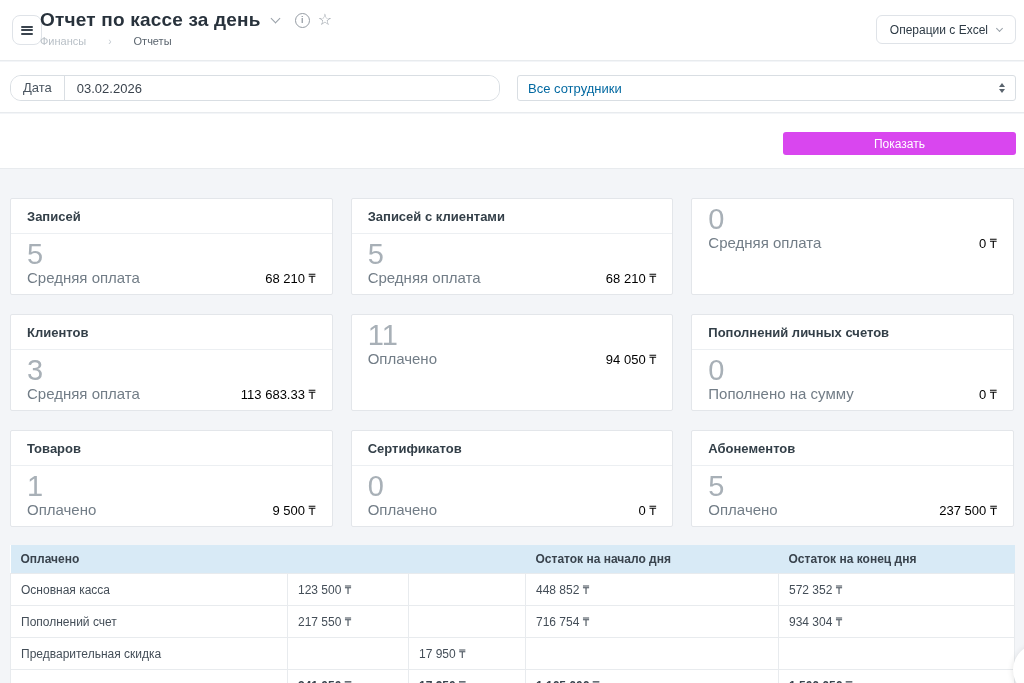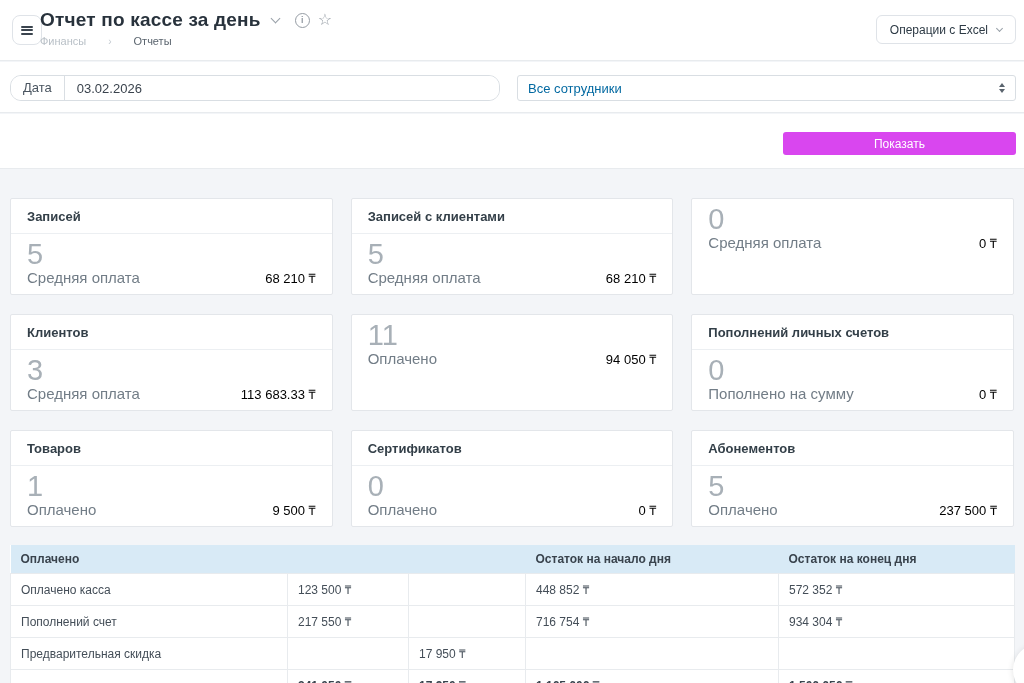--- a/index.html
+++ b/index.html
@@ -277,21 +277,21 @@
     <tr>
       <th>Оплачено</th>
       <th></th>
       <th></th>
       <th>Остаток на начало дня</th>
       <th>Остаток на конец дня</th>
     </tr>
   </thead>
   <tbody>
   <tr>
-    <td>Оплачено касса</td>
+    <td>Основная касса</td>
     <td>123 500 ₸</td>
     <td></td>
     <td>448 852 ₸</td>
     <td>572 352 ₸</td>
   </tr>
 
   <tr>
     <td>Пополнений счет</td>
     <td>217 550 ₸</td>
     <td></td>

